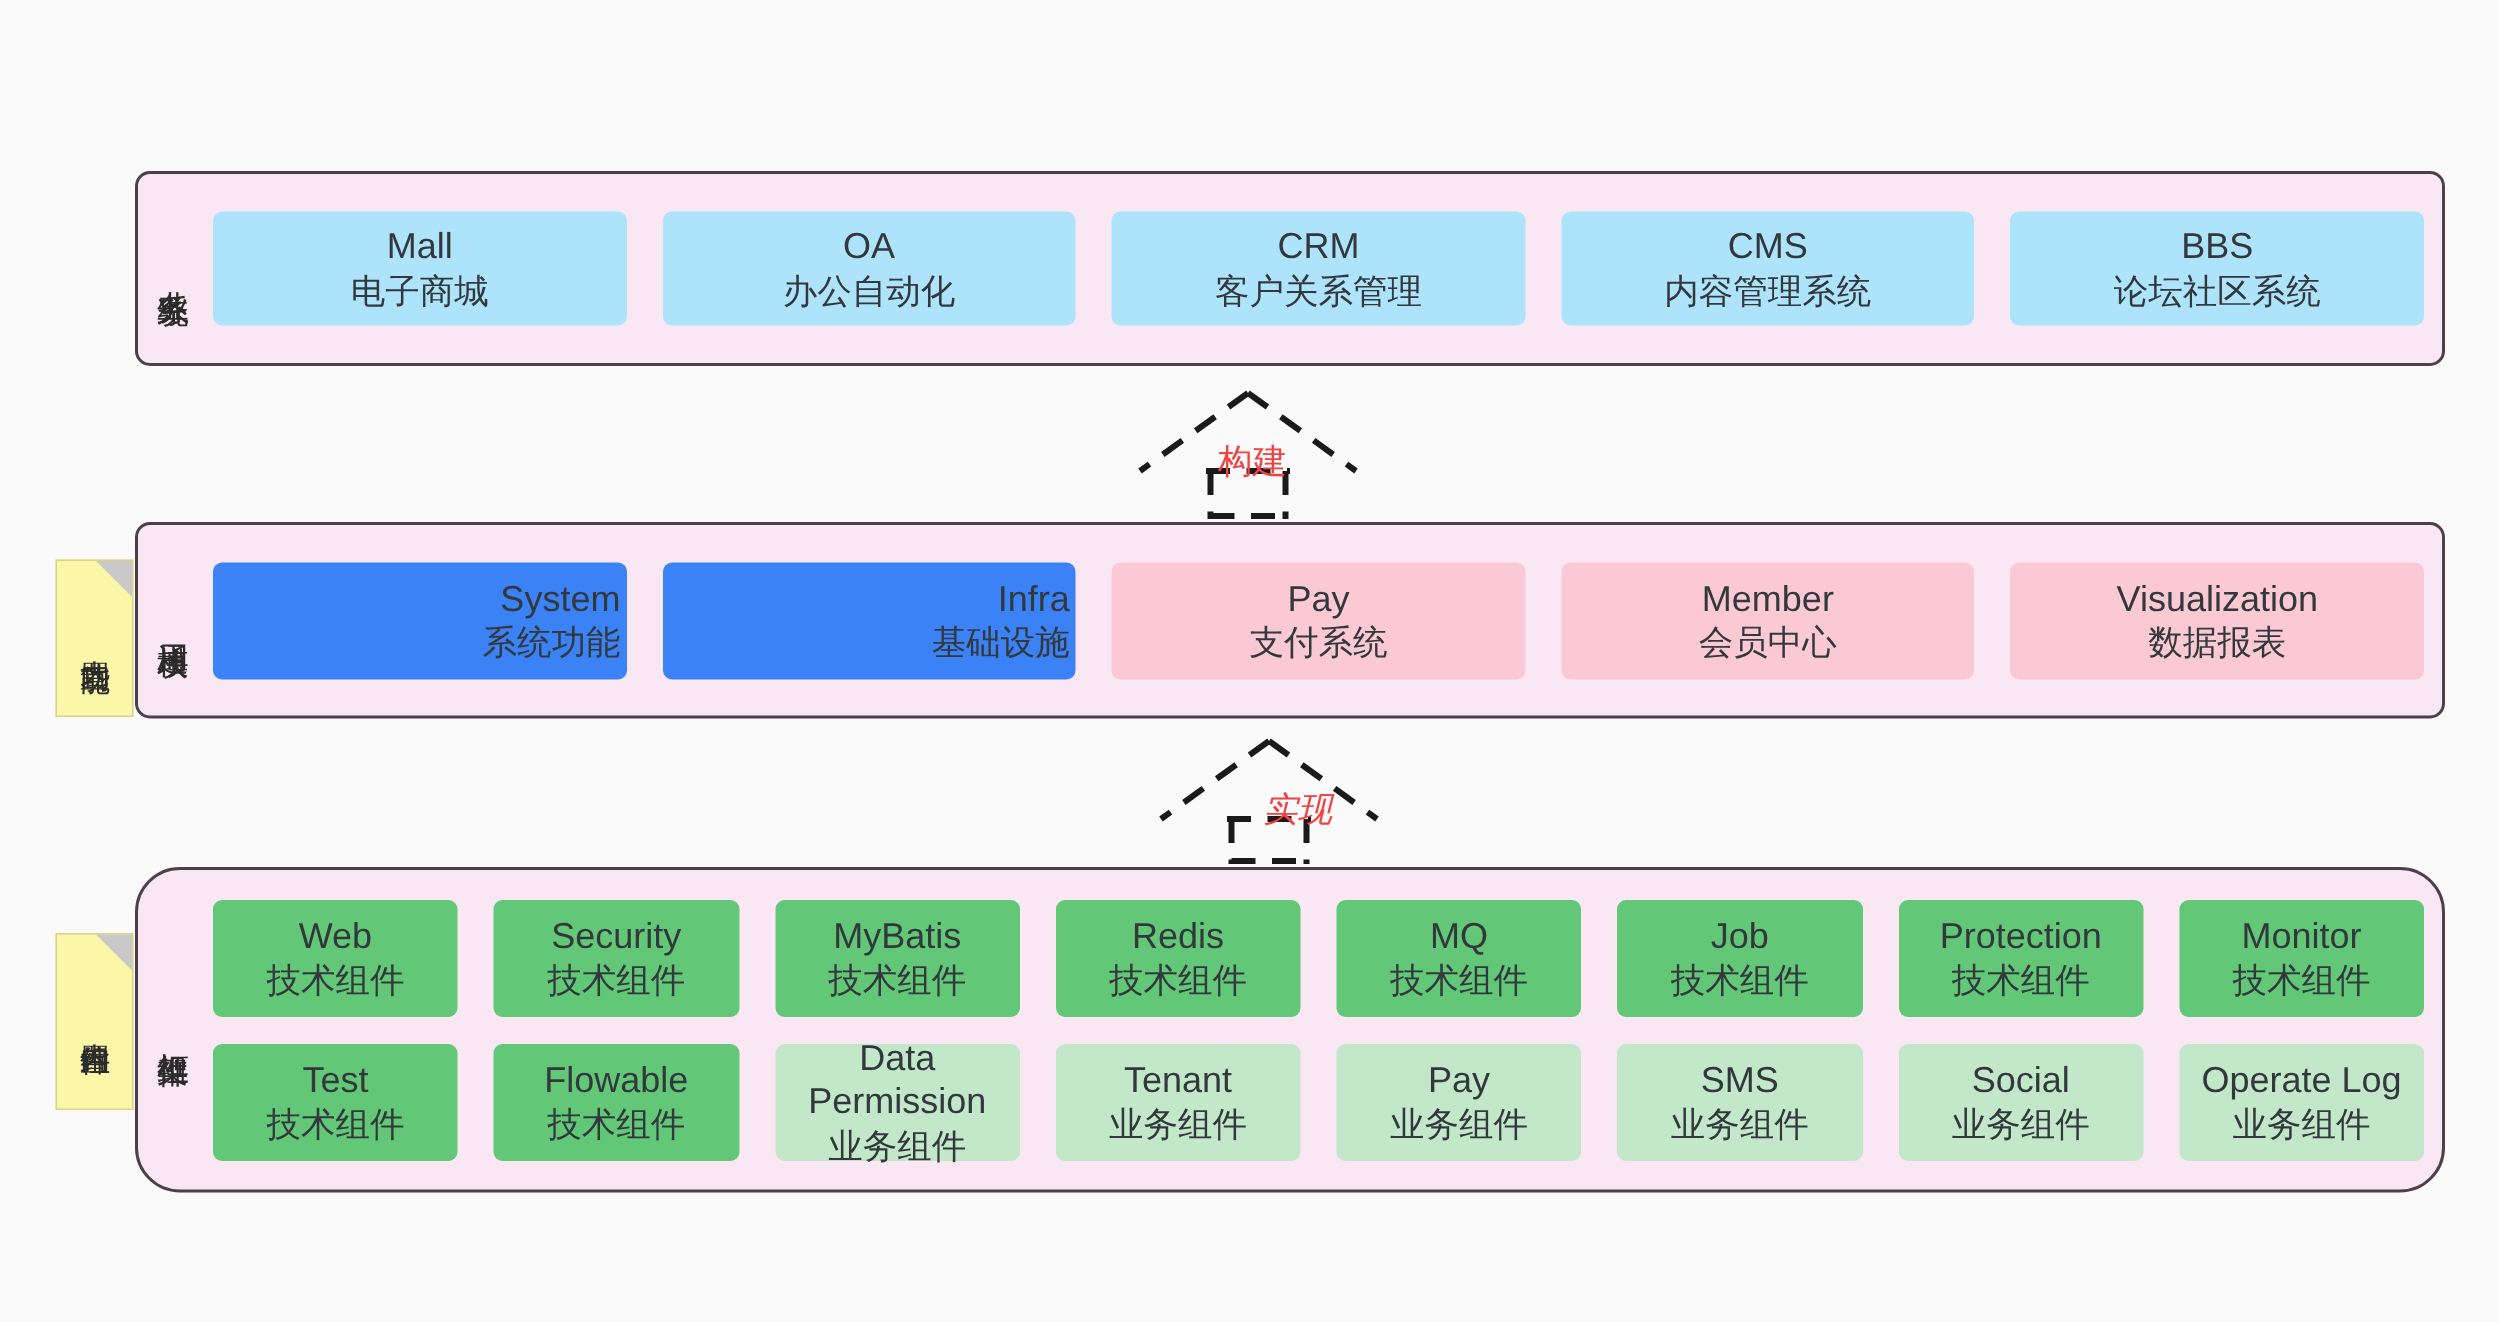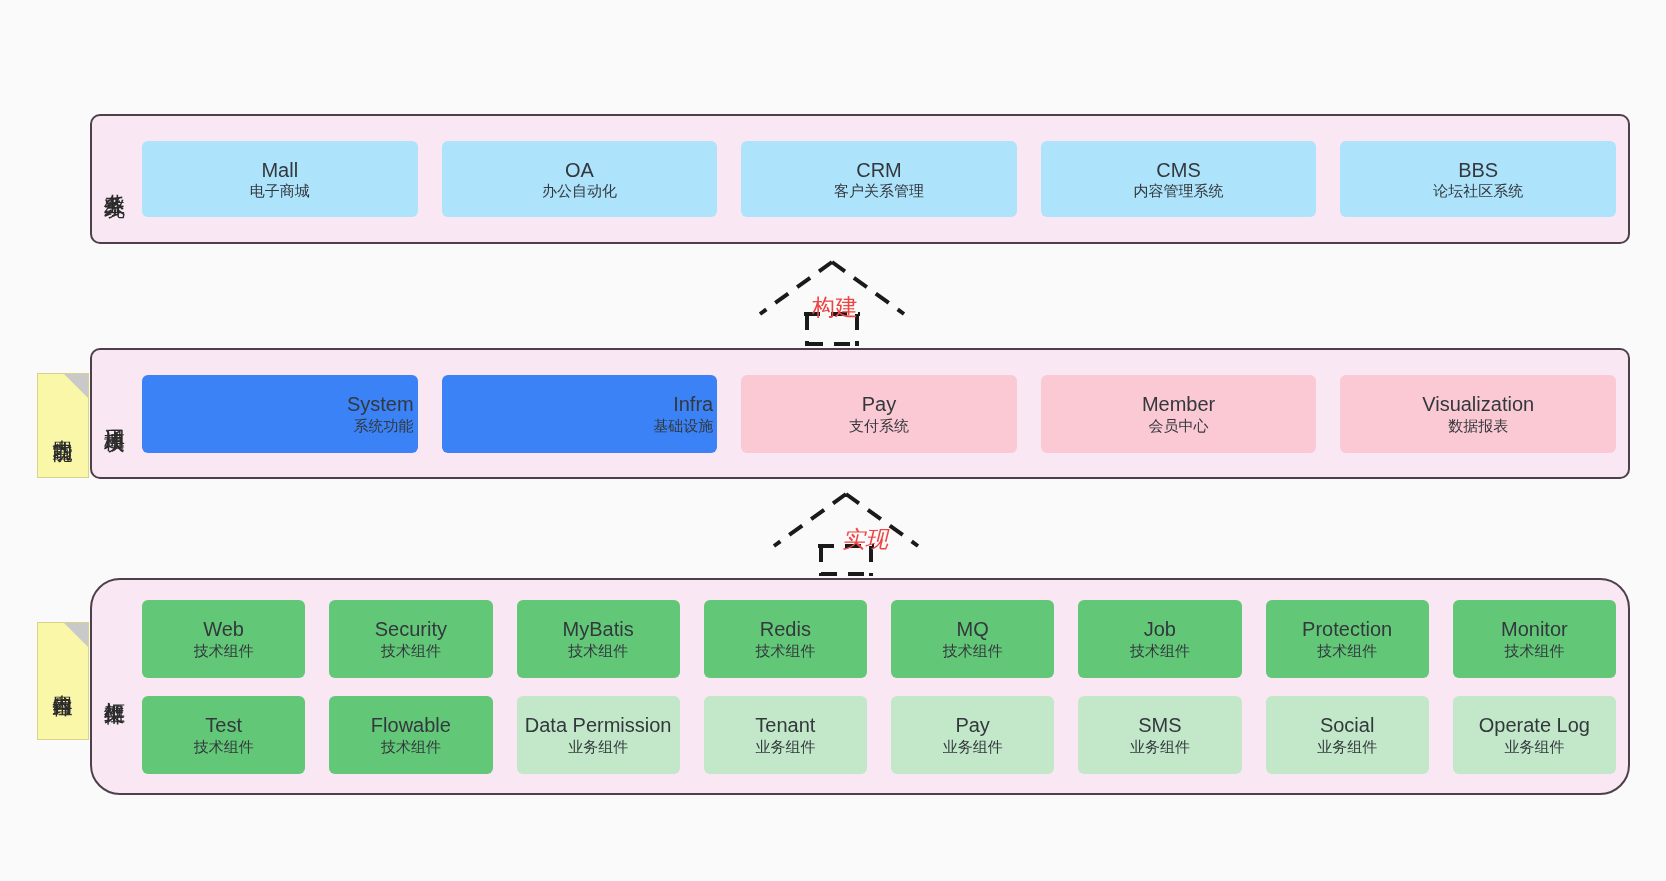--- a/index.html
+++ b/index.html
@@ -69,22 +69,22 @@
     border-radius: 6px;
     display: flex;
     flex-direction: column;
     align-items: center;
     justify-content: center;
     text-align: center;
     line-height: 1.22;
     color: #33383d;
     padding: 6px 4px;
   }
-  .card .en { font-size: 20px; }
-  .card .cn { font-size: 15px; }
+  .card .en { font-size: 24px; }
+  .card .cn { font-size: 23px; }
 
   .card.blue        { background: #ade3fb; }
   .card.red         { background: #3b82f6; align-items: flex-end; }
   .card.pink        { background: #fbc9d4; }
   .card.green       { background: #62c878; }
   .card.lightgreen  { background: #c2e8c9; }
 
   .layer-biz   .card { height: 76px; }
   .layer-mod   .card { height: 78px; }
   .layer-frame .card { height: 78px; }

